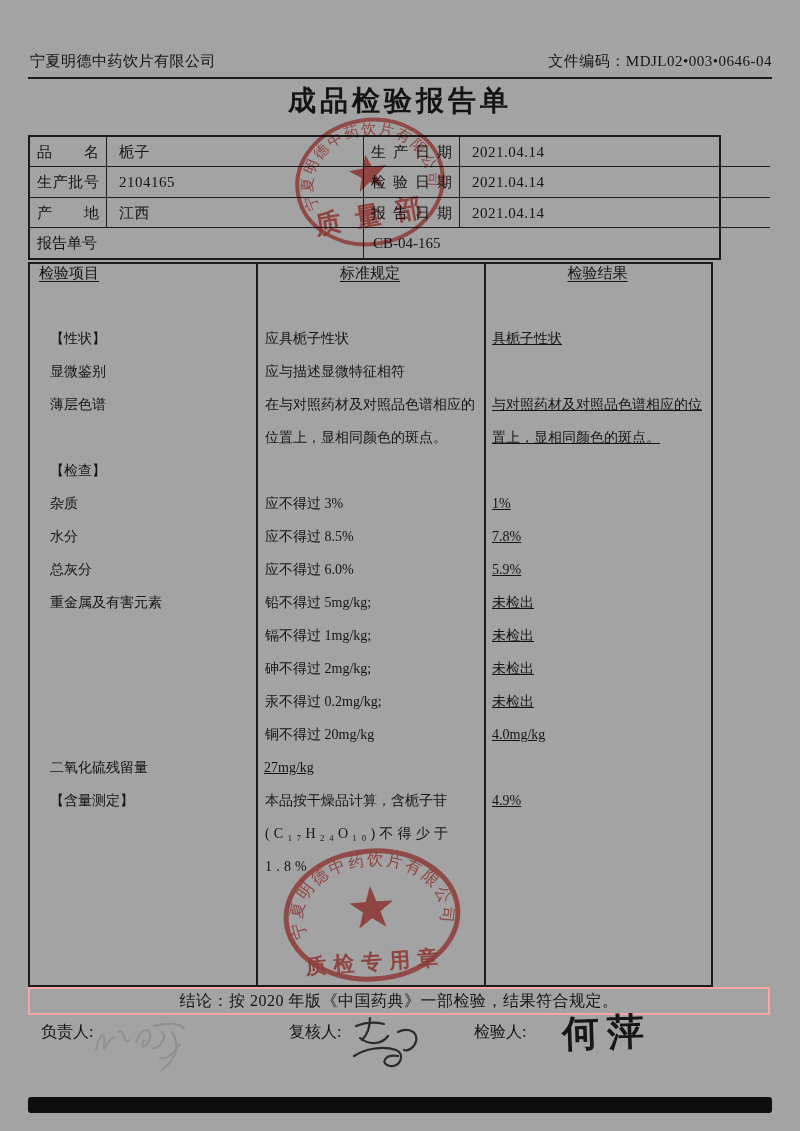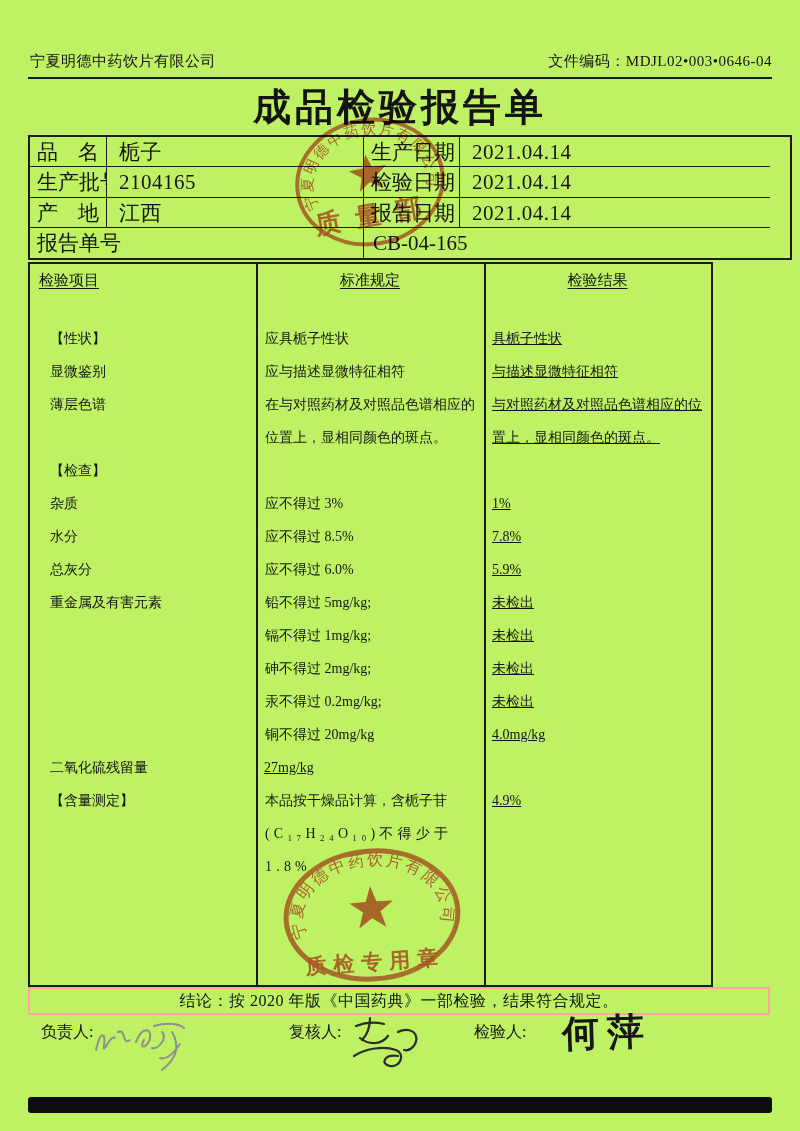--- a/index.html
+++ b/index.html
@@ -1,42 +1,42 @@
 <!DOCTYPE html>
 <html><head>
 <meta charset="utf-8">
 <style>
   html,body{margin:0;padding:0;background:#ffffff;}
-  .page{position:relative;width:800px;height:1131px;background:#bef264;overflow:hidden;
+  .page{position:relative;width:800px;height:1131px;background:#a3a3a3;overflow:hidden;
         font-family:"Liberation Serif","DejaVu Serif",serif;color:#141414;}
   
   .doc-header{position:absolute;top:52px;left:30px;right:28px;display:flex;
               justify-content:space-between;font-size:15px;letter-spacing:.5px;}
   .header-rule{position:absolute;top:77px;left:28px;width:744px;height:2px;background:#1a1a1a;}
   .doc-title{position:absolute;top:82px;left:0;width:100%;text-align:center;margin:0;
-             font-size:38px;font-weight:bold;letter-spacing:4px;}
-  
-  .info-table{position:absolute;left:28px;top:135px;width:764px;height:125px;
+             font-size:28px;font-weight:bold;letter-spacing:4px;}
+  
+  .info-table{position:absolute;left:28px;top:135px;width:693px;height:125px;
               border:2px solid #1c1c1c;box-sizing:border-box;display:grid;
               grid-template-columns:77px 257px 96px 310px;
-              grid-template-rows:repeat(4,30.25px);font-size:21px;}
+              grid-template-rows:repeat(4,30.25px);font-size:15px;}
   .info-table>div{box-sizing:border-box;border-right:1.5px solid #1c1c1c;
                   border-bottom:1.5px solid #1c1c1c;line-height:30px;overflow:hidden;white-space:nowrap;}
   .info-table>div.no-r{border-right:none;}
   .info-table>div.no-b{border-bottom:none;}
   .ilabel{text-align:justify;text-align-last:justify;padding:0 7px;}
   .ivalue{padding-left:12px;letter-spacing:.5px;}
   .span2a{grid-column:1 / 3;padding-left:7px;}
   .span2b{grid-column:3 / 5;padding-left:9px;}
   
   .detail-table{position:absolute;left:28px;top:262px;width:685px;height:725px;
                 border:2px solid #1c1c1c;box-sizing:border-box;font-size:14px;}
   .vline{position:absolute;top:0;bottom:0;width:1.5px;background:#1c1c1c;}
   .vline.v1{left:226px;} .vline.v2{left:454px;}
-  .detail-head{display:flex;height:58px;box-sizing:border-box;padding-top:7px;font-size:15px;}
+  .detail-head{display:flex;height:58px;box-sizing:border-box;font-size:15px;}
   .dh{box-sizing:border-box;}
   .dh u{text-underline-offset:3px;}
   .dh.c1{width:226px;padding-left:9px;}
   .dh.c2{width:228px;text-align:center;}
   .dh.c3{width:227px;text-align:center;}
   .drows{position:relative;}
   .drow{display:flex;align-items:flex-start;}
   .dcell{box-sizing:border-box;line-height:33px;min-height:33px;}
   .dcell.c1{width:226px;padding-left:20px;}
   .dcell.c2{width:228px;padding-left:9px;padding-right:5px;}
@@ -109,21 +109,20 @@
         <div class="drow">
           <div class="dcell c1">【性状】</div>
           <div class="dcell c2">应具栀子性状</div>
           <div class="dcell c3">具栀子性状</div>
         </div>
 
 
         <div class="drow">
           <div class="dcell c1">显微鉴别</div>
           <div class="dcell c2">应与描述显微特征相符</div>
-          <div class="dcell c3">与描述显微特征相符</div>
         </div>
 
         <div class="drow">
           <div class="dcell c1">薄层色谱</div>
           <div class="dcell c2">在与对照药材及对照品色谱相应的位置上，显相同颜色的斑点。</div>
           <div class="dcell c3">与对照药材及对照品色谱相应的位置上，显相同颜色的斑点。</div>
         </div>
 
         <div class="drow">
           <div class="dcell c1">【检查】</div>

